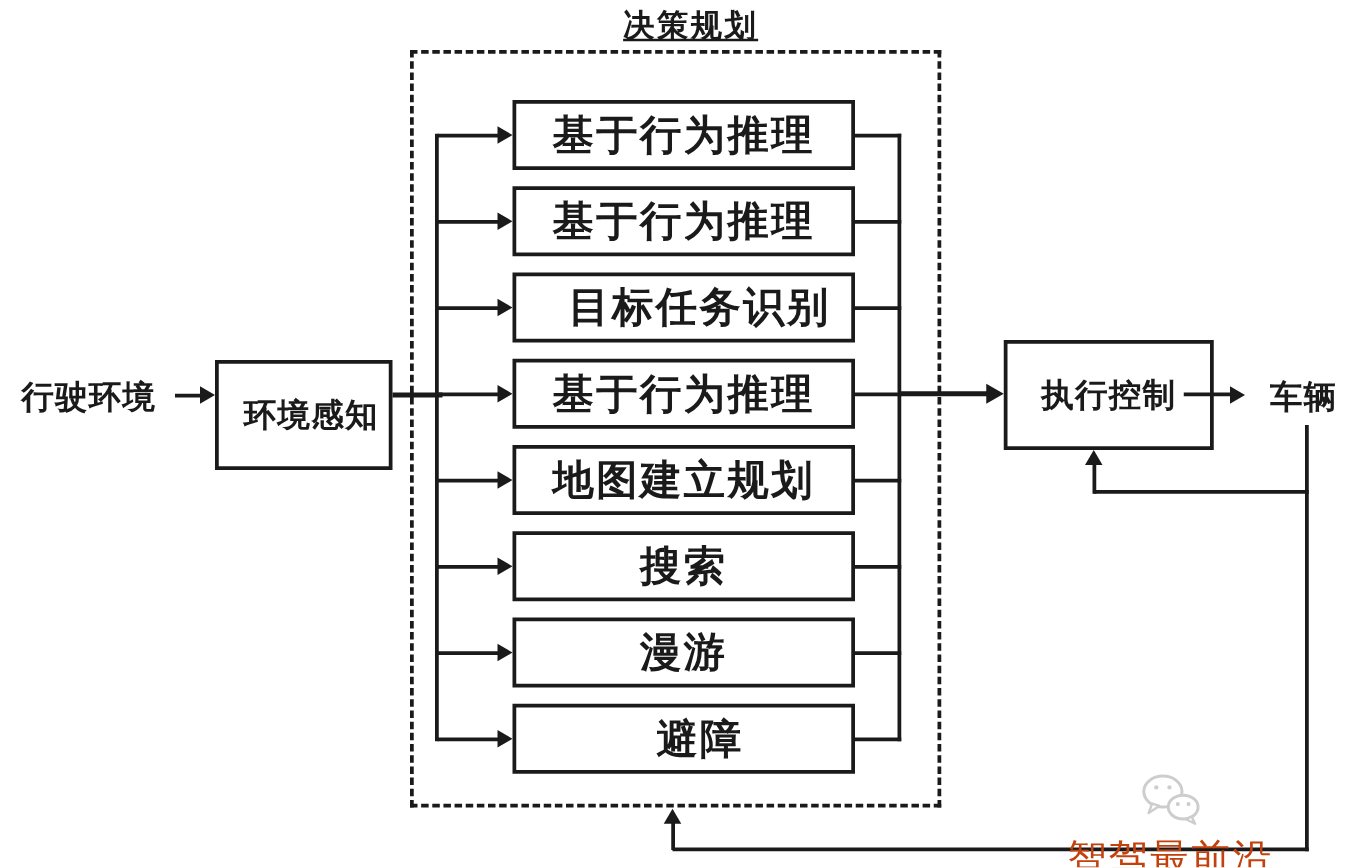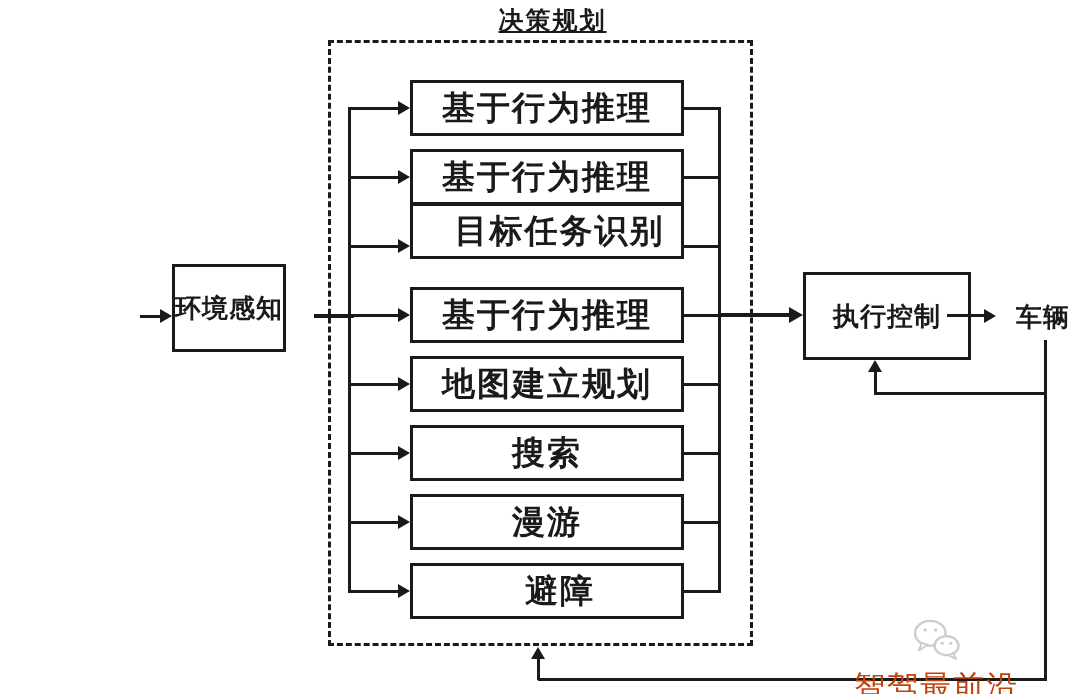--- a/index.html
+++ b/index.html
@@ -47,44 +47,45 @@
     position:absolute; left:854px; top:618px; display:flex; align-items:center;
     gap:6px; color:#c2410c;flex-direction:column;
   }
   .watermark .wm-text { font-size:31px; letter-spacing:2px; }
 </style>
 </head>
 <body>
 
 <div class="canvas">
 
+  <div class="plain-label" style="left:5px; top:300px; width:132px; height:34px;">行驶环境</div>
 
   <div class="hline" style="left:140px; top:315px; width:24px;"></div>
   <div class="arr-r" style="left:160px; top:309px;"></div>
 
-  <div class="node" style="left:172px; top:264px; width:114px; height:88px;">环境感知</div>
+  <div class="node" style="left:172px; top:288px; width:142px; height:88px;padding-left:12px;">环境感知</div>
 
   <div class="hline thick" style="left:314px; top:314px; width:40px;"></div>
 
   <div class="dashed-group"></div>
   <div class="group-title">决策规划</div>
 
   <div class="vline" style="left:348px; top:107px; height:486px;"></div>
   <div class="vline" style="left:718px; top:107px; height:486px;"></div>
 
   <div id="modules">
       <div class="module" style="top: 80px;">基于行为推理</div>
       <div class="hline" style="left: 350px; top: 107px; width: 50px;"></div>
       <div class="arr-r" style="left: 398px; top: 101px;"></div>
       <div class="hline" style="left: 684px; top: 107px; width: 37px;"></div>
       <div class="module" style="top: 149px;">基于行为推理</div>
       <div class="hline" style="left: 350px; top: 176px; width: 50px;"></div>
       <div class="arr-r" style="left: 398px; top: 170px;"></div>
       <div class="hline" style="left: 684px; top: 176px; width: 37px;"></div>
-      <div class="module" style="top: 203px; padding-left: 25px;">目标任务识别</div>
+      <div class="module" style="top: 218px; padding-left: 25px;">目标任务识别</div>
       <div class="hline" style="left: 350px; top: 245px; width: 50px;"></div>
       <div class="arr-r" style="left: 398px; top: 239px;"></div>
       <div class="hline" style="left: 684px; top: 245px; width: 37px;"></div>
       <div class="module" style="top: 287px;">基于行为推理</div>
       <div class="hline" style="left: 350px; top: 314px; width: 50px;"></div>
       <div class="arr-r" style="left: 398px; top: 308px;"></div>
       <div class="hline" style="left: 684px; top: 314px; width: 37px;"></div>
       <div class="module" style="top: 356px;">地图建立规划</div>
       <div class="hline" style="left: 350px; top: 383px; width: 50px;"></div>
       <div class="arr-r" style="left: 398px; top: 377px;"></div>

